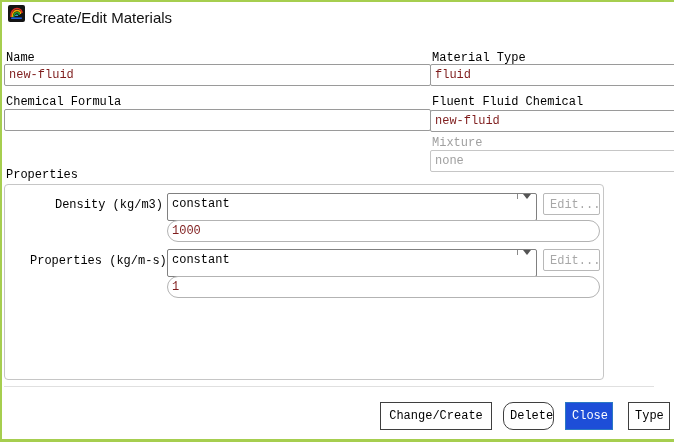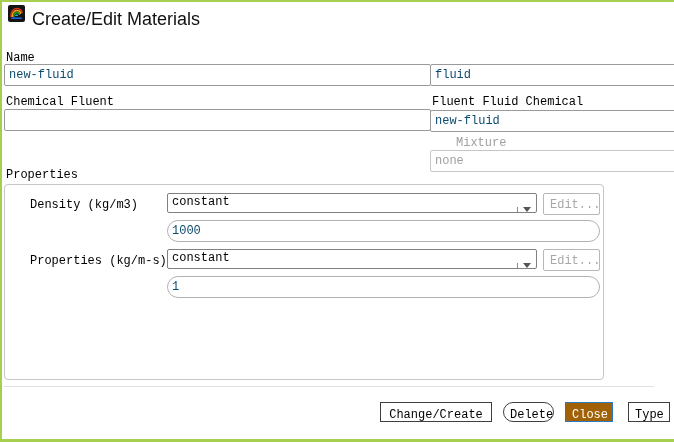--- a/index.html
+++ b/index.html
@@ -10,61 +10,61 @@
     font-size:12px; color:#000;
   }
   .frame-top    { position:absolute; top:0; left:0; width:674px; height:2px; background:#a6ce4f; }
   .frame-left   { position:absolute; top:0; left:0; width:2px; height:442px; background:#a6ce4f; }
   .frame-bottom { position:absolute; bottom:0; left:0; width:674px; height:3px; background:#a6ce4f; }
 
   .titlebar { position:absolute; top:2px; left:2px; width:672px; height:31px; background:#fff; }
   .app-icon { position:absolute; left:6px; top:3px; width:17px; height:17px; }
   .title-text {
     position:absolute; left:30px; top:7px;
-    font-family:"Liberation Sans","DejaVu Sans",sans-serif; font-size:18px; color:#111;
+    font-family:"Liberation Sans","DejaVu Sans",sans-serif; font-size:15px; color:#111;
   }
 
   .lbl { position:absolute; white-space:nowrap; }
   .lbl.disabled { color:#a0a0a0; }
 
   .tf {
     position:absolute; height:22px; background:#fff; border:1px solid #9a9a9a;
-    border-radius:2px; padding:0 4px; font:inherit; color:#0c4a6e; outline:none;
+    border-radius:2px; padding:0 4px; font:inherit; color:#7f1d1d; outline:none;
   }
   .tf.value-field { border-color:#b3b3b3; border-radius:11px; }
   .tf.disabled { border-color:#c6c6c6; color:#a0a0a0; }
   .tf.flat { line-height:20px; }
 
   .groupbox {
     position:absolute; left:4px; top:184px; width:600px; height:196px;
     border:1px solid #c6c6c6; border-radius:4px; background:#fff;
   }
 
-  .row-label { position:absolute; white-space:nowrap; }
+  .row-label { position:absolute; text-align:right; white-space:nowrap; }
 
   .dd {
-    position:absolute; height:20px; background:#fff; border:1px solid #808080;
-    border-radius:2px; display:flex; align-items:flex-end;
+    position:absolute; height:28px; background:#fff; border:1px solid #808080;
+    border-radius:2px; display:flex; align-items:flex-start;
   }
   .dd-text { flex:1; padding-left:4px; line-height:20px; overflow:hidden; white-space:nowrap; }
   .dd-btn { width:19px; border-left:1px solid #8a8a8a; display:flex; align-items:center; justify-content:center; cursor:default; }
   .caret { width:0; height:0; border-left:4px solid transparent; border-right:4px solid transparent; border-top:5px solid #555; }
 
   .edit-btn {
     position:absolute; height:22px; width:57px; background:#fff; border:1px solid #b8b8b8;
     border-radius:2px; color:#a8a8a8; font:inherit; text-align:center; line-height:20px;
   }
 
   .separator { position:absolute; left:4px; top:386px; width:650px; height:1px; background:#9f9f9f; border-bottom:1px solid #e0e0e0; }
 
   .btn {
-    position:absolute; height:20px; background:#fff; border:1px solid #3f3f3f;
+    position:absolute; height:28px; background:#fff; border:1px solid #3f3f3f;
     font:inherit; color:#000; text-align:center; line-height:22px; cursor:default;
   }
-  .btn.primary { background:#a16207; border-color:#2a79c4; color:#fff; }
+  .btn.primary { background:#1d4ed8; border-color:#2a79c4; color:#fff; }
 </style>
 </head>
 <body>
 
 <div class="window">
   <div class="frame-top"></div>
   <div class="frame-left"></div>
   <div class="frame-bottom"></div>
 
   <div class="titlebar">
@@ -77,29 +77,30 @@
         <path d="M3.2 13.2 L13.8 13.2" stroke="#2060e0" stroke-width="1.6" fill="none"></path>
         <path d="M7.4 10.8 C8 9.8 9.4 9.8 9.8 10.8" stroke="#30c8e8" stroke-width="1.2" fill="none"></path>
       </svg>
     </span>
     <span class="title-text">Create/Edit Materials</span>
   </div>
 
   <span class="lbl" style="left:6px; top:51px;text-align:right;">Name</span>
   <input class="tf" style="left: 4px; top: 64px; width: 427px;" value="new-fluid">
 
-  <span class="lbl" style="left:6px; top:95px;">Chemical Fluent</span>
+  <span class="lbl" style="left:6px; top:95px;">Chemical Formula</span>
   <input class="tf" style="left: 4px; top: 109px; width: 427px;" value="">
 
+  <span class="lbl" style="left:432px; top:51px;">Material Type</span>
   <div class="tf flat" style="left:430px; top:64px; width:248px;">fluid</div>
 
   <span class="lbl" style="left:432px; top:95px;">Fluent Fluid Chemical</span>
   <div class="tf flat" style="left:430px; top:110px; width:248px;">new-fluid</div>
 
-  <span class="lbl disabled" style="left:456px; top:136px;">Mixture</span>
+  <span class="lbl disabled" style="left:432px; top:136px;">Mixture</span>
   <div class="tf flat disabled" style="left:430px; top:150px; width:248px;">none</div>
 
   <span class="lbl" style="left:6px; top:168px;">Properties</span>
   <div class="groupbox"></div>
 
   <span class="row-label" style="left:30px; top:198px; width:133px;">Density (kg/m3)</span>
   <div class="dd" style="left:167px; top:193px; width:370px;">
     <span class="dd-text">constant</span>
     <span class="dd-btn">
         <span class="caret"></span>

